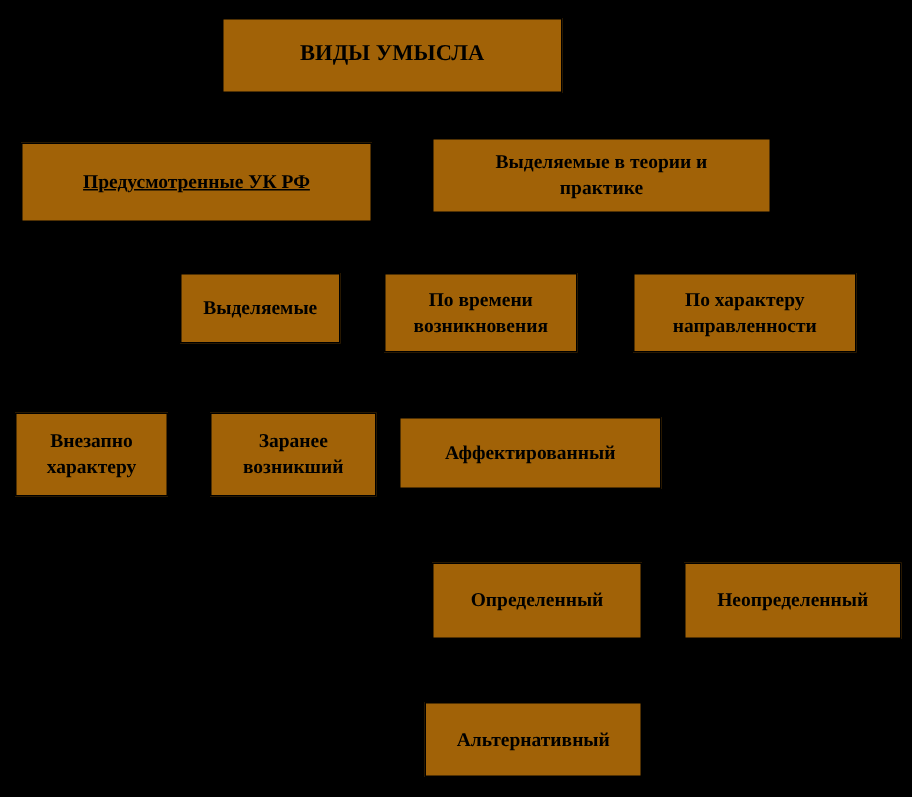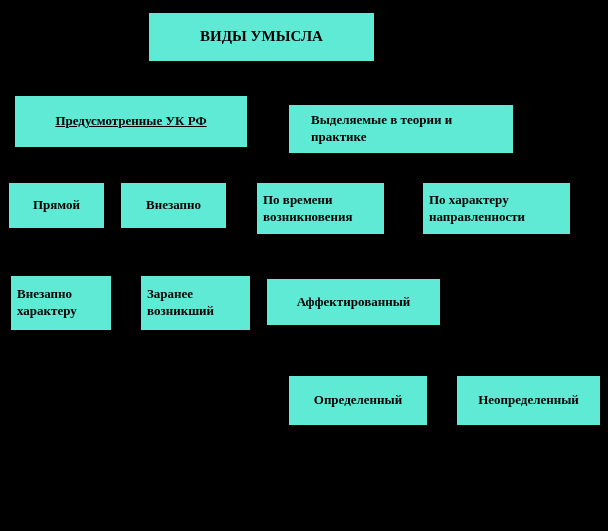--- a/index.html
+++ b/index.html
@@ -13,36 +13,36 @@
     position: relative;
     overflow: hidden;
     font-family: "Liberation Serif", "DejaVu Serif", serif;
   }
   .diagram {
     position: absolute;
     inset: 0;
   }
   .node {
     position: absolute;
-    background: #5eead4;
+    background: #a16207;
     border: 1px solid #000000;
     color: #000000;
     display: flex;
     align-items: center;
     justify-content: center;
-    text-align: left;
+    text-align: center;
     font-weight: bold;
     font-size: 13px;
     line-height: 1.3;
     box-sizing: border-box;
     padding: 2px 6px;
   }
   #n-title        { left:148px; top:12px;  width:227px; height:50px; font-size:15px; }
   #n-uk           { left:14px;  top:95px;  width:234px; height:53px;text-decoration:underline; }
-  #n-theory       { left:288px; top:104px;  width:226px; height:50px; padding:2px 22px; }
+  #n-theory       { left:288px; top:92px;  width:226px; height:50px; padding:2px 22px; }
   #n-direct       { left:8px;   top:182px; width:97px;  height:47px; }
   #n-indirect     { left:120px; top:182px; width:107px; height:47px; }
   #n-time         { left:256px; top:182px; width:129px; height:53px; }
   #n-character    { left:422px; top:182px; width:149px; height:53px; }
   #n-sudden       { left:10px;  top:275px; width:102px; height:56px; }
   #n-premeditated { left:140px; top:275px; width:111px; height:56px; }
   #n-affected     { left:266px; top:278px; width:175px; height:48px; }
   #n-determined   { left:288px; top:375px; width:140px; height:51px; }
   #n-undetermined { left:456px; top:375px; width:145px; height:51px; }
   #n-alternative  { left:283px; top:468px; width:145px; height:50px; }
@@ -51,32 +51,32 @@
 <body>
 
 <div class="diagram">
 
   <div class="node" id="n-title">ВИДЫ УМЫСЛА</div>
 
   <div class="node" id="n-uk">Предусмотренные УК РФ</div>
 
   <div class="node" id="n-theory">Выделяемые в теории и практике</div>
 
-  <div class="node" id="n-direct">Прямой</div>
 
-  <div class="node" id="n-indirect">Внезапно</div>
+  <div class="node" id="n-indirect">Выделяемые</div>
 
   <div class="node" id="n-time">По времени возникновения</div>
 
   <div class="node" id="n-character">По характеру направленности</div>
 
   <div class="node" id="n-sudden">Внезапно характеру</div>
 
   <div class="node" id="n-premeditated">Заранее возникший</div>
 
   <div class="node" id="n-affected">Аффектированный</div>
 
   <div class="node" id="n-undetermined">Неопределенный</div>
 
   <div class="node" id="n-determined">Определенный</div>
 
+  <div class="node" id="n-alternative">Альтернативный</div>
 
 </div>
 
 </body></html>

